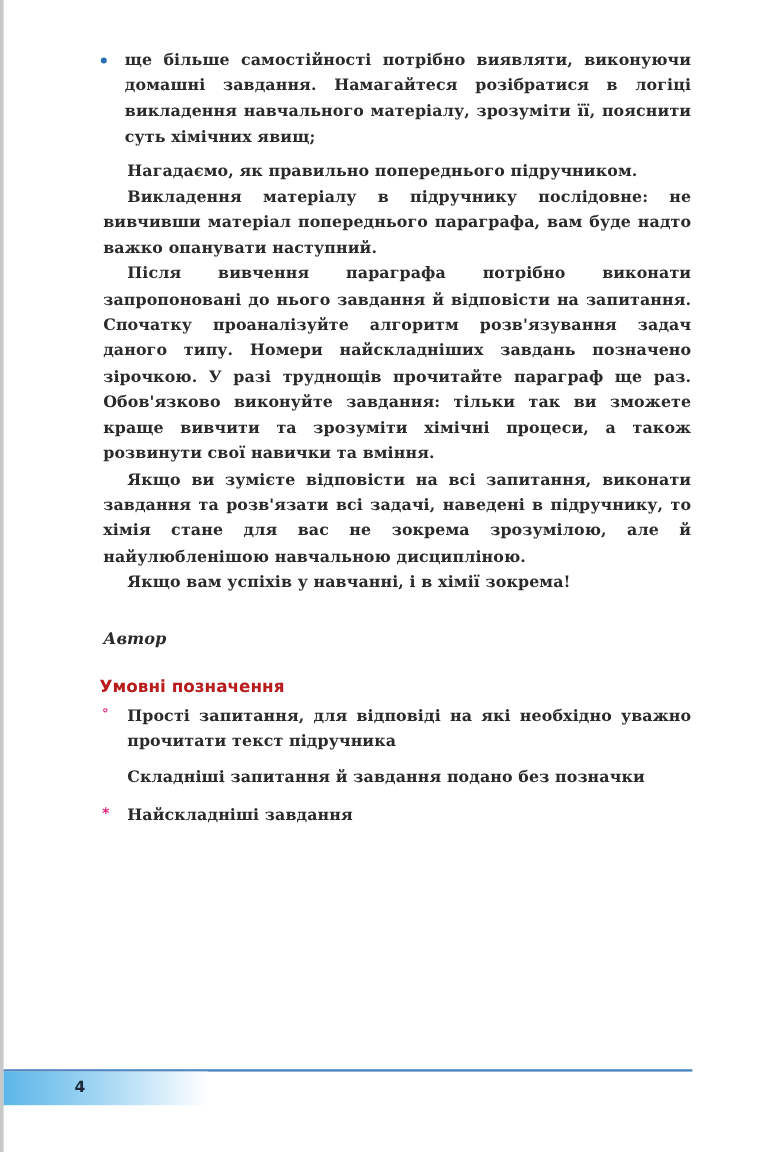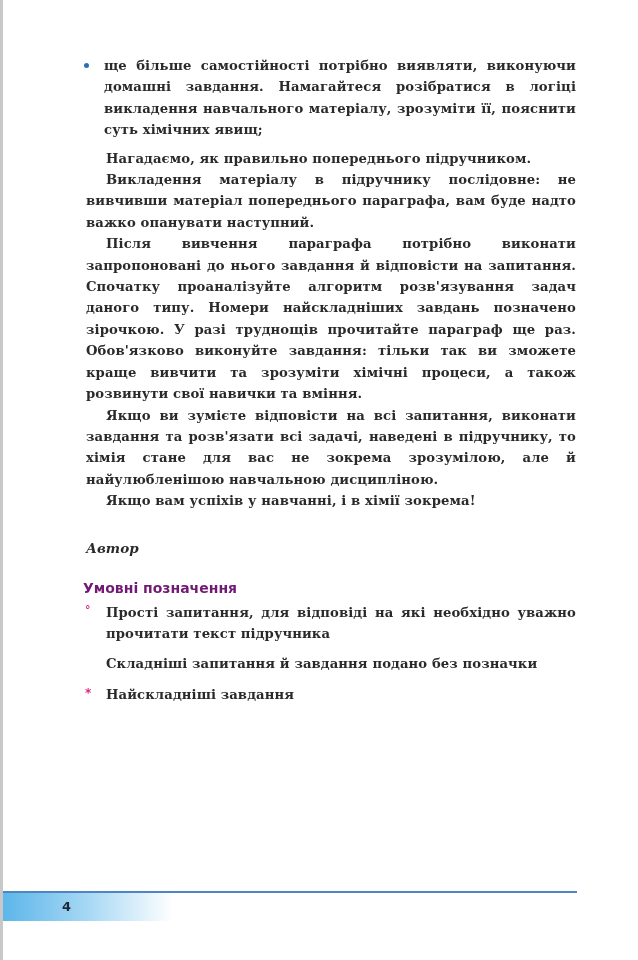--- a/index.html
+++ b/index.html
@@ -9,25 +9,25 @@
     }
     .left-edge { position: absolute; left: 0; top: 0; width: 3px; height: 960px; background: #c8c8c8; }
     .content { position: absolute; left: 86px; top: 40px; width: 490px; }
     .txt { font-size: 13.2px; line-height: 21.4px; text-align: justify; letter-spacing: 0.1px; font-weight: bold; }
     .bullet-item { position: relative; padding-left: 20px; margin-left: -0px; }
     .bullet-dot {
       position: absolute; left: 2px; top: 8px; width: 5px; height: 5px; border-radius: 50%;
       background: #2a6fb3;
     }
     .bullets { margin-left: -4px; margin-bottom: 7px; }
-    .bullets .bullet-item { padding-left: 22px; margin-top: 15px; }
+    .bullets .bullet-item { padding-left: 22px; }
     .para { text-indent: 20px; margin: 0; }
     .author { font-style: italic; font-weight: bold; margin-top: 28px; font-size: 13.5px; }
     .legend-title {
-      font-family: "DejaVu Sans", "Liberation Sans", sans-serif; font-weight: bold; color: #701a75;
+      font-family: "DejaVu Sans", "Liberation Sans", sans-serif; font-weight: bold; color: #b91c1c;
       font-size: 14px; margin-top: 24px; margin-left: -3px;
     }
     .legend-list { margin-top: 6px; }
     .legend-item { position: relative; padding-left: 20px; margin-bottom: 9px; }
     .legend-mark { position: absolute; left: -1px; top: -1px; color: #e0237d; font-size: 12px; font-family: "DejaVu Sans", sans-serif; }
     .legend-mark.circle { top: -3px; font-size: 11px; }
     .footer-line { position: absolute; left: 3px; top: 891px; width: 574px; height: 2px; background: #4f86c0; }
     .footer-band {
       position: absolute; left: 3px; top: 893px; width: 170px; height: 28px;
       background: linear-gradient(to right, #5cb6ea 0%, #a7d8f4 50%, #ffffff 100%);

